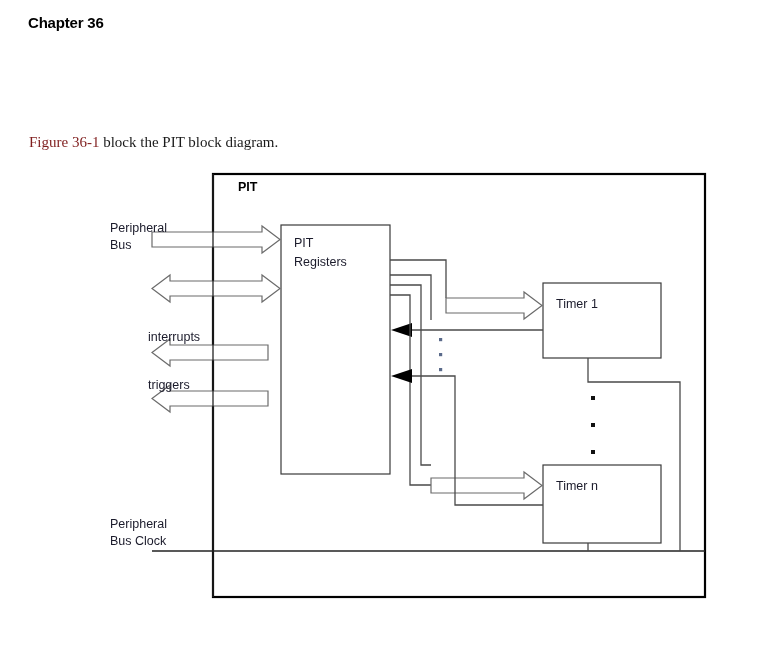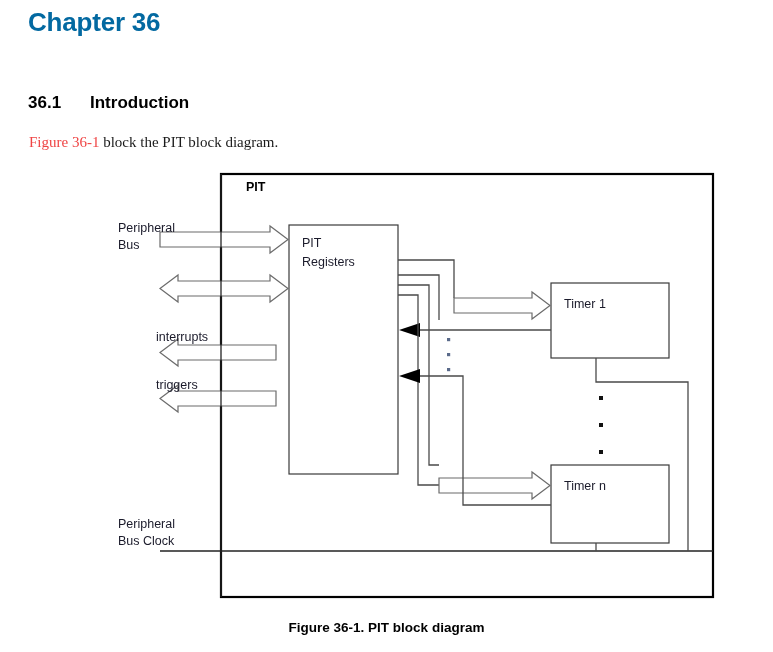--- a/index.html
+++ b/index.html
@@ -24,24 +24,24 @@
   }
   .chapter-block {
     position: absolute;
     left: 28px;
     top: 8px;
     width: 700px;
   }
   .chapter-line {
     font-family: "Liberation Sans", sans-serif;
     font-weight: bold;
-    font-size: 26px;
+    font-size: 15px;
     line-height: 29px;
     letter-spacing: -0.2px;
-    color: #0369a1;
+    color: #000000;
   }
   .section-heading {
     position: absolute;
     left: 28px;
     top: 93px;
     font-family: "Liberation Sans", sans-serif;
     font-weight: bold;
     font-size: 17px;
     color: #000;
     white-space: pre;
@@ -52,25 +52,25 @@
   }
   .intro-para {
     position: absolute;
     left: 29px;
     top: 134px;
     font-family: "Liberation Serif", serif;
     font-size: 15px;
     color: #1a1a1a;
   }
   .xref {
-    color: #ef4444;
+    color: #7f1d1d;
   }
   .figure-wrap {
     position: absolute;
-    left: 8px;
+    left: 0px;
     top: 165px;
     width: 630px;
     height: 445px;
   }
   .figure-caption {
     position: absolute;
     left: 0;
     top: 620px;
     width: 773px;
     text-align: center;
@@ -125,21 +125,20 @@
 </style>
 </head>
 <body>
 
 <div class="page">
 
   <div class="chapter-block">
     <div class="chapter-line">Chapter 36</div>
   </div>
 
-  <div class="section-heading"><span class="section-num">36.1</span><span>Introduction</span></div>
 
   <div class="intro-para"><span class="xref">Figure 36-1</span><span> block the PIT block diagram.</span></div>
 
   <div class="figure-wrap">
     <svg width="773" height="445" viewBox="0 0 773 445" xmlns="http://www.w3.org/2000/svg">
 
       <rect class="outer-box" x="213" y="9" width="492" height="423"></rect>
 
       <rect class="thin-box" x="281" y="60" width="109" height="249"></rect>
 
@@ -202,15 +201,14 @@
       <text class="diag-label" x="148" y="176">interrupts</text>
 
       <text class="diag-label" x="148" y="224">triggers</text>
 
       <text class="diag-label" x="110" y="363">Peripheral</text>
       <text class="diag-label" x="110" y="380">Bus Clock</text>
 
     </svg>
   </div>
 
-  <div class="figure-caption">Figure 36-1. PIT block diagram</div>
 
 </div>
 
 </body></html>

